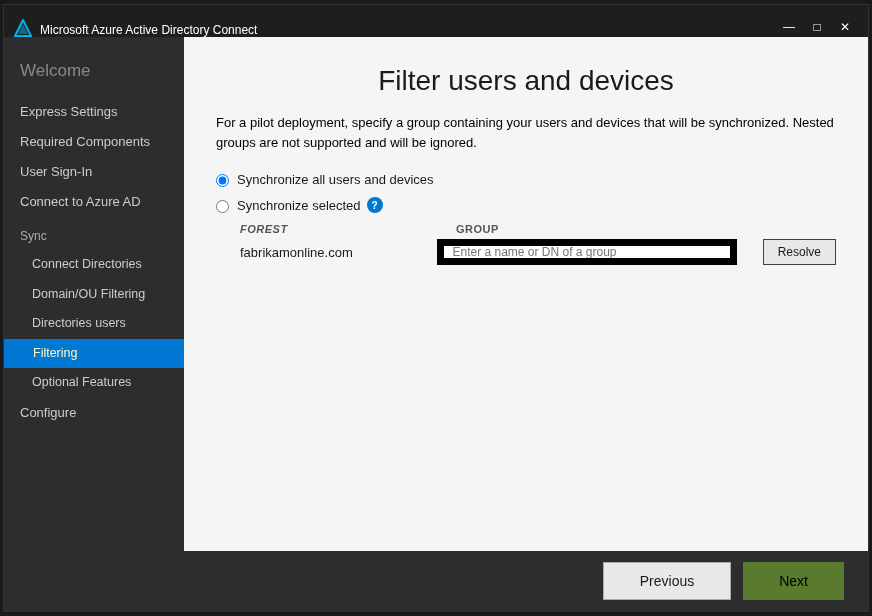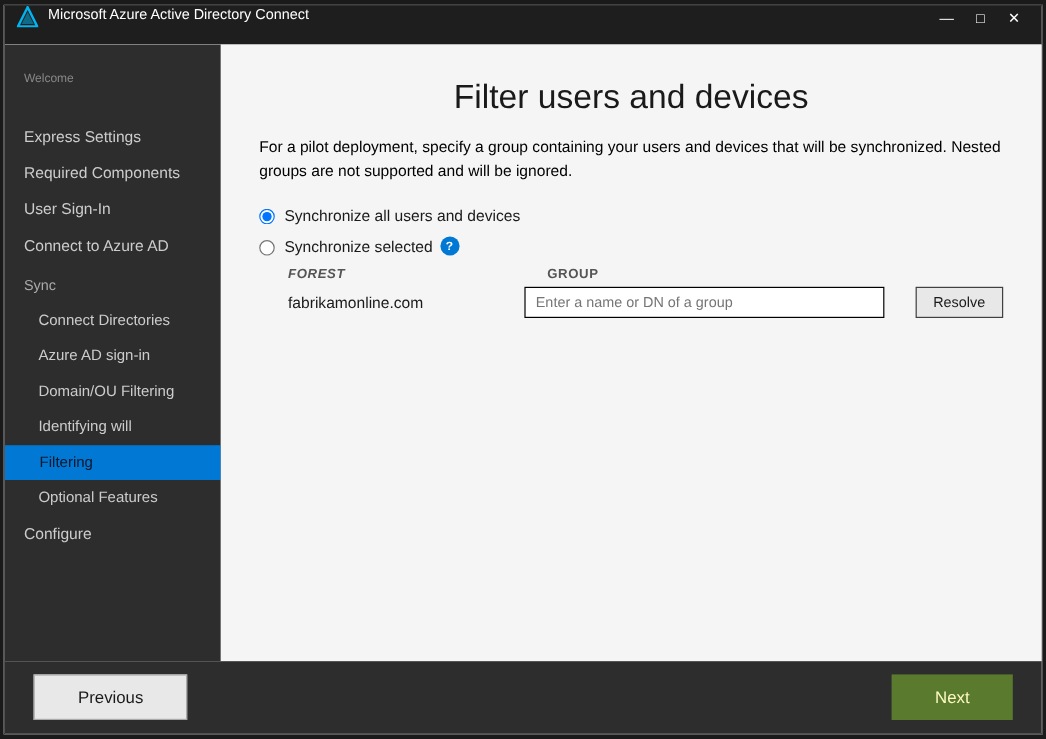--- a/index.html
+++ b/index.html
@@ -19,21 +19,21 @@
       background: #fff;
       border: 1px solid #333;
       display: flex;
       flex-direction: column;
     }
     .title-bar {
       background: #1e1e1e;
       color: #fff;
       height: 32px;
       display: flex;
-      align-items: flex-start;
+      align-items: flex-end;
       padding: 0 10px;
       flex-shrink: 0;
       user-select: none;
     }
     .title-bar-icon {
       width: 18px;
       height: 18px;
       margin-right: 8px;
       flex-shrink: 0;
     }
@@ -83,21 +83,21 @@
       color: #aaa;
       font-size: 12px;
       padding-top: 10px;
     }
     .sidebar-item.sub {
       padding-left: 28px;
       font-size: 12.5px;
     }
     .sidebar-item.active {
       background: #0078d4;
-      color: #0f172a;
+      color: #fef9c3;
       padding-left: 29px;
     }
 
     
     .main-panel {
       flex: 1;
       background: #f5f5f5;
       display: flex;
       flex-direction: column;
       overflow: hidden;
@@ -177,21 +177,21 @@
       gap: 18px;
     }
     .forest-value {
       width: 180px;
       font-size: 13px;
       color: #1a1a1a;
     }
     .group-input {
       width: 300px;
       height: 26px;
-      border: 1px solid #000000;
+      border: 7px solid #000000;
       background: #fff;
       padding: 0 8px;
       font-size: 12px;
       color: #999;
       outline: none;
     }
     .resolve-btn {
       margin-left: 8px;
       height: 26px;
       padding: 0 14px;
@@ -201,40 +201,40 @@
       cursor: pointer;
       color: #1a1a1a;
     }
 
     
     .footer {
       height: 60px;
       background: #2d2d2d;
       display: flex;
       align-items: center;
-      justify-content: space-between;
+      justify-content: flex-end;
       padding: 0 24px;
       gap: 12px;
       flex-shrink: 0;
     }
     .footer-btn {
       height: 38px;
       padding: 0 36px;
       font-size: 14px;
       cursor: pointer;
       border: none;
     }
     .btn-previous {
       background: #e8e8e8;
       color: #1a1a1a;
       border: 1px solid #aaa;
     }
     .btn-next {
       background: #5a7a2e;
-      color: #fef9c3;
+      color: #000000;
     }
   </style>
 </head>
 <body>
 
 <div class="window">
 
   <div class="title-bar">
     <svg class="title-bar-icon" viewBox="0 0 18 18">
       <polygon points="9,1 1,17 17,17" fill="none" stroke="#00b4ef" stroke-width="2"></polygon>
@@ -244,21 +244,21 @@
     <div class="title-bar-controls">
       <button class="title-bar-btn">—</button>
       <button class="title-bar-btn">□</button>
       <button class="title-bar-btn close">✕</button>
     </div>
   </div>
 
   <div class="content-area">
 
     <div class="sidebar">
-      <div class="sidebar-item" style="color:#888; font-size:10px; margin-bottom:20px;">
+      <div class="sidebar-item" style="color:#888; font-size:17px; margin-bottom:8px;">
         <span>Welcome</span>
       </div>
       <div class="sidebar-item">
         <span>Express Settings</span>
       </div>
       <div class="sidebar-item">
         <span>Required Components</span>
       </div>
       <div class="sidebar-item">
         <span>User Sign-In</span>
@@ -266,27 +266,24 @@
       <div class="sidebar-item">
         <span>Connect to Azure AD</span>
       </div>
       <div class="sidebar-item section-header">
         <span>Sync</span>
       </div>
       <div class="sidebar-item sub">
         <span>Connect Directories</span>
       </div>
       <div class="sidebar-item sub">
-        <span>Azure AD sign-in</span>
+        <span>Domain/OU Filtering</span>
       </div>
       <div class="sidebar-item sub">
-        <span>Domain/OU Filtering</span>
-      </div>
-      <div class="sidebar-item sub">
-        <span>Identifying will</span>
+        <span>Directories users</span>
       </div>
       <div class="sidebar-item sub active">
         <span>Filtering</span>
       </div>
       <div class="sidebar-item sub">
         <span>Optional Features</span>
       </div>
       <div class="sidebar-item">
         <span>Configure</span>
       </div>

